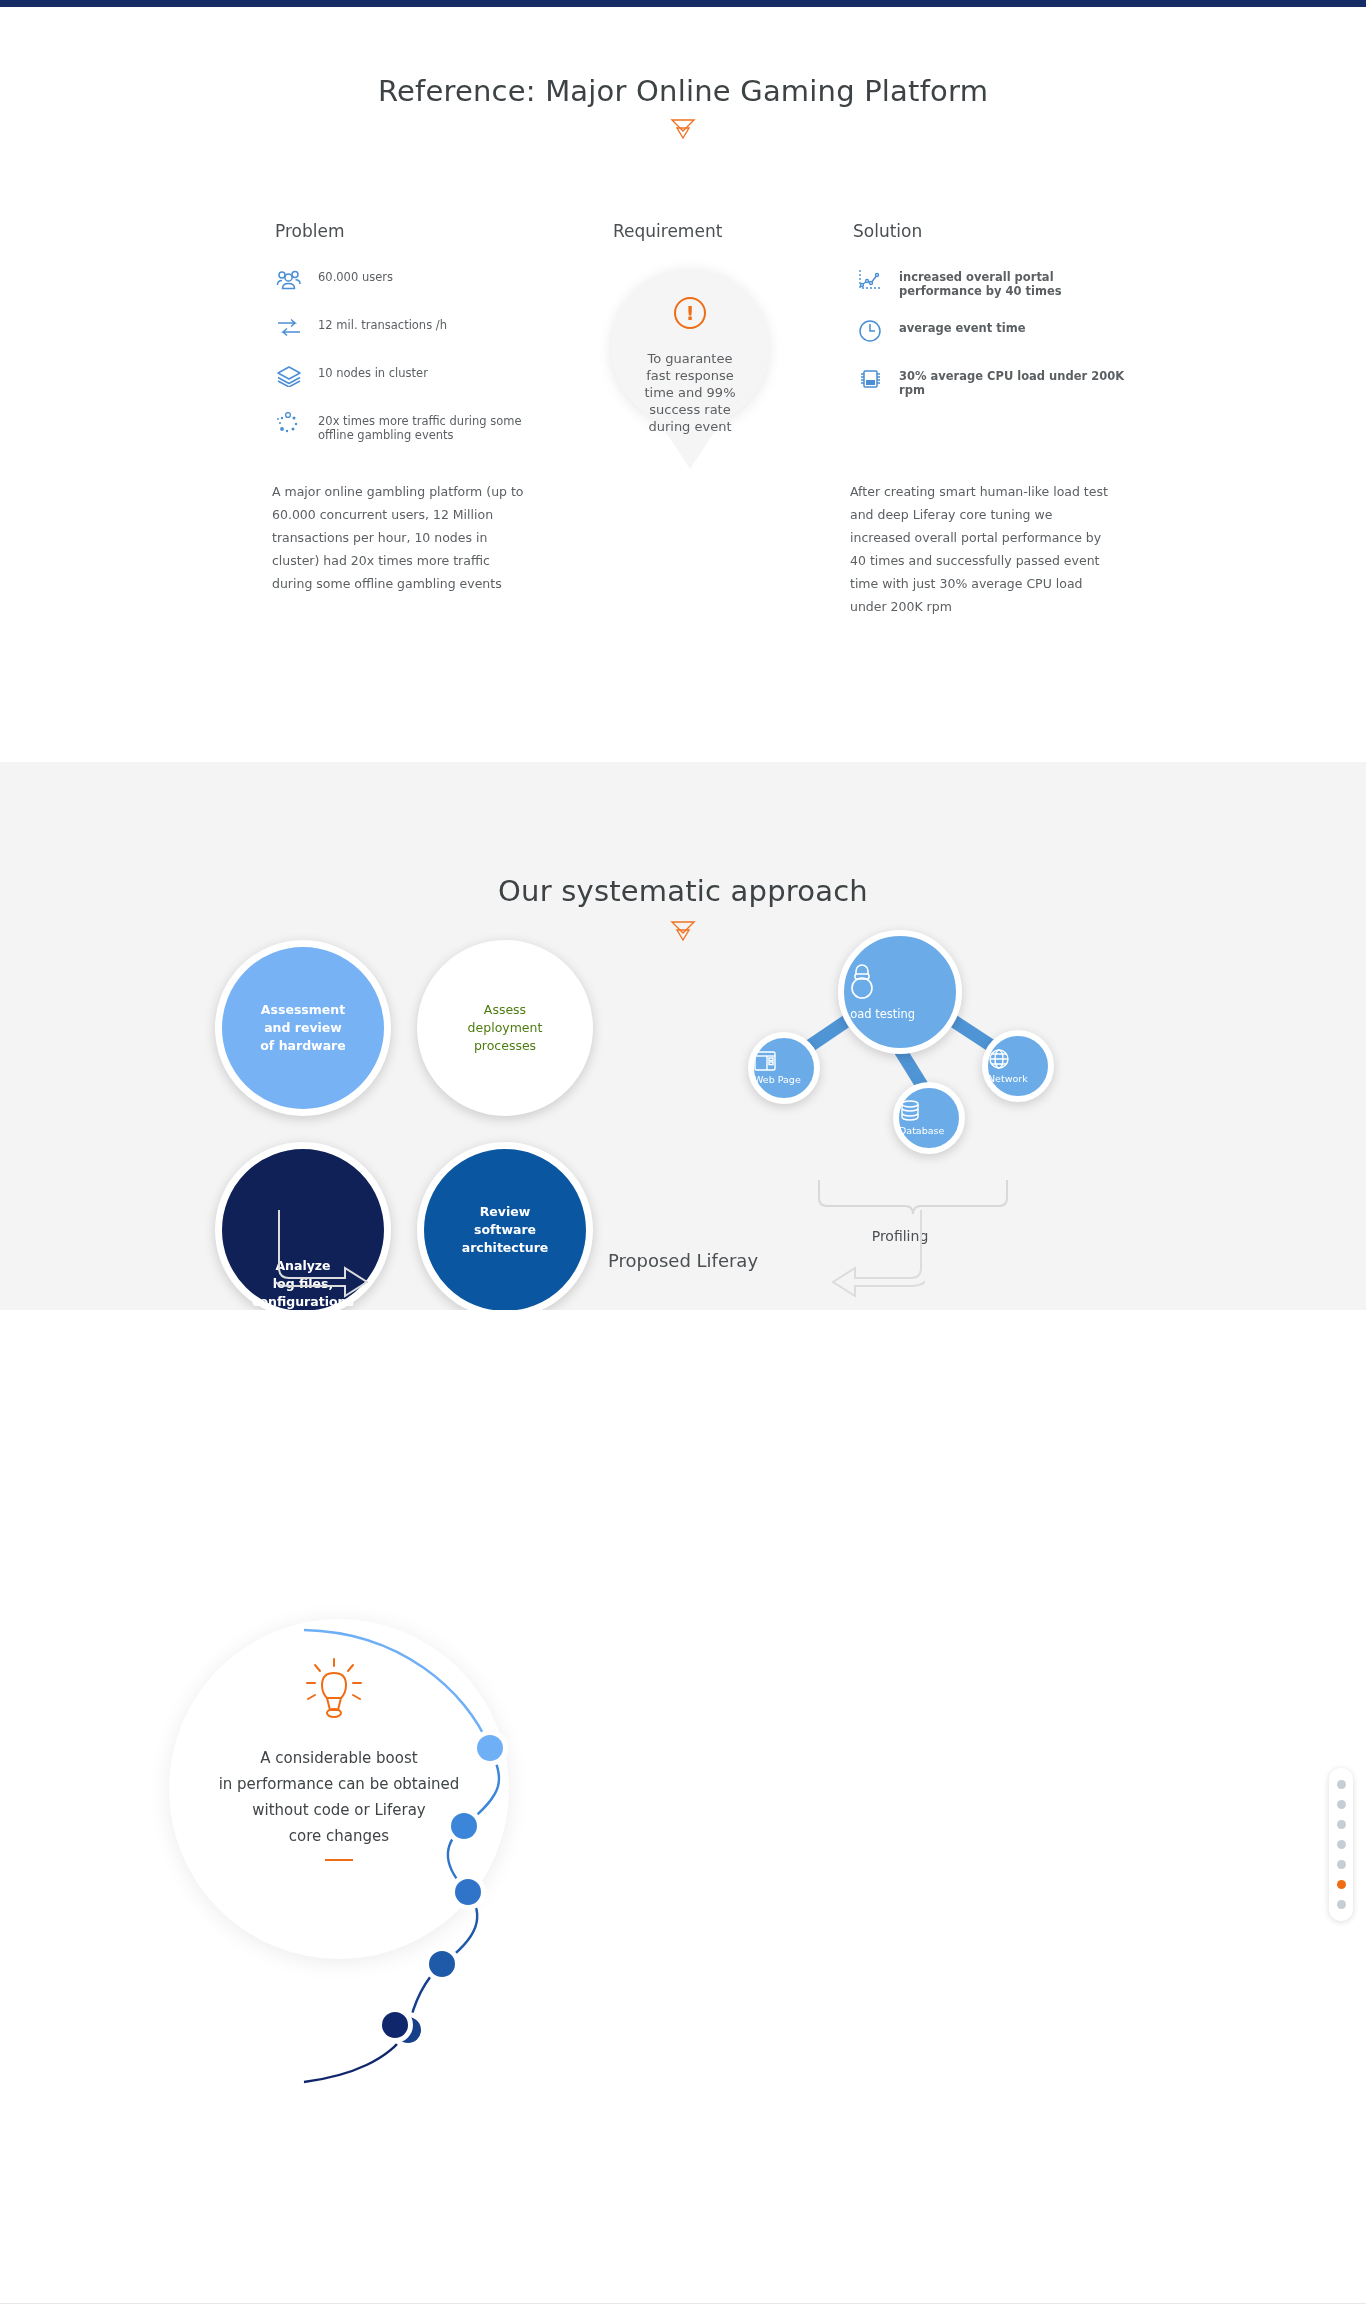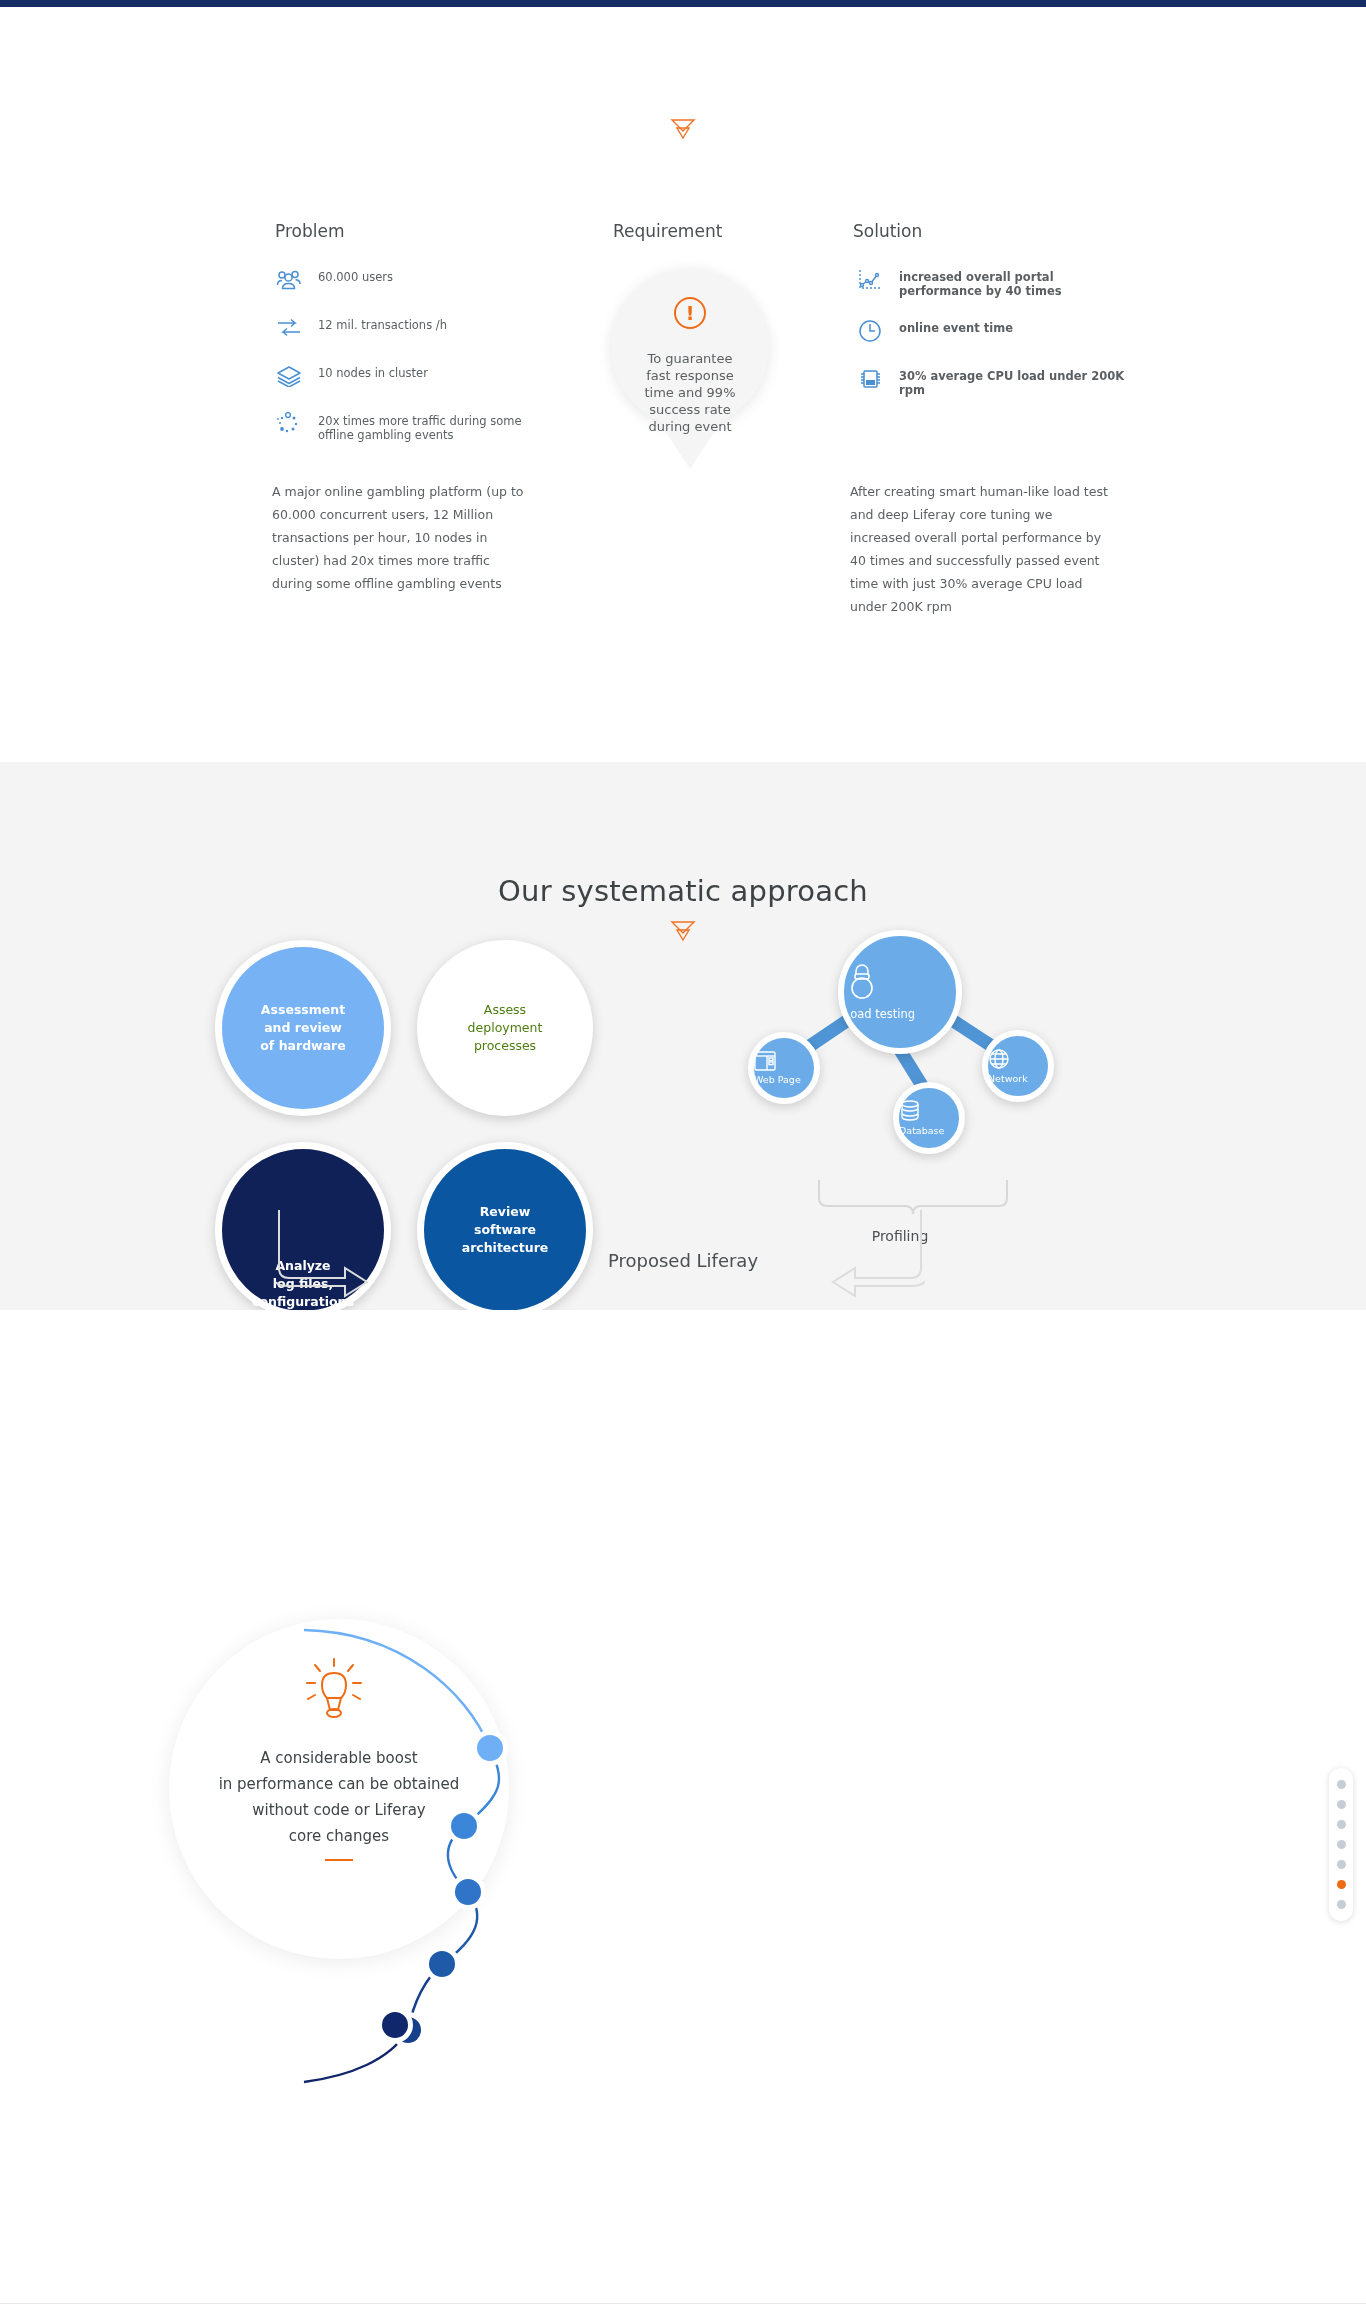--- a/index.html
+++ b/index.html
@@ -212,20 +212,21 @@
 
   #bottom-rule{ position:absolute; left:0; top:2303px; width:1366px; height:1px; background:#e7e7e7; }
 </style>
 </head>
 <body>
 
 <div class="topbar"></div>
 
 <section class="section sec-white" id="sec-reference">
 
+  <h1 class="sec-title" id="ref-title">Reference: Major Online Gaming Platform</h1>
   <div class="title-mark" id="ref-mark">
     <svg width="26" height="22" viewBox="0 0 26 22">
       <polygon points="2,2 24,2 13,13" fill="none" stroke="#f07122" stroke-width="1.4"></polygon>
       <polygon points="7,10 19,10 13,20" fill="none" stroke="#f07122" stroke-width="1.4"></polygon>
     </svg>
   </div>
 
   <h2 class="col-head" id="head-problem">Problem</h2>
   <h2 class="col-head" id="head-requirement">Requirement</h2>
   <h2 class="col-head" id="head-solution">Solution</h2>
@@ -312,21 +313,21 @@
       <span class="fact-text">increased overall portal performance by 40 times</span>
     </div>
 
     <div class="fact">
       <span class="fact-icon">
         <svg width="26" height="24" viewBox="0 0 26 24" fill="none" stroke="#4a8fd4" stroke-width="1.5">
           <circle cx="13" cy="12" r="10"></circle>
             <path d="M13 5v7h5"></path>
         </svg>
       </span>
-      <span class="fact-text">online event time</span>
+      <span class="fact-text">average event time</span>
     </div>
 
     <div class="fact">
       <span class="fact-icon">
         <svg width="26" height="24" viewBox="0 0 26 24" fill="none" stroke="#4a8fd4" stroke-width="1.5">
           <rect x="7" y="4" width="13" height="16" rx="1"></rect>
           <rect x="9" y="13" width="9" height="5" fill="#4a8fd4" stroke="none"></rect>
           <path d="M4 7h3M4 10h3M4 13h3M4 16h3M20 7h3M20 10h3M20 13h3M20 16h3"></path>
         </svg>
       </span>

